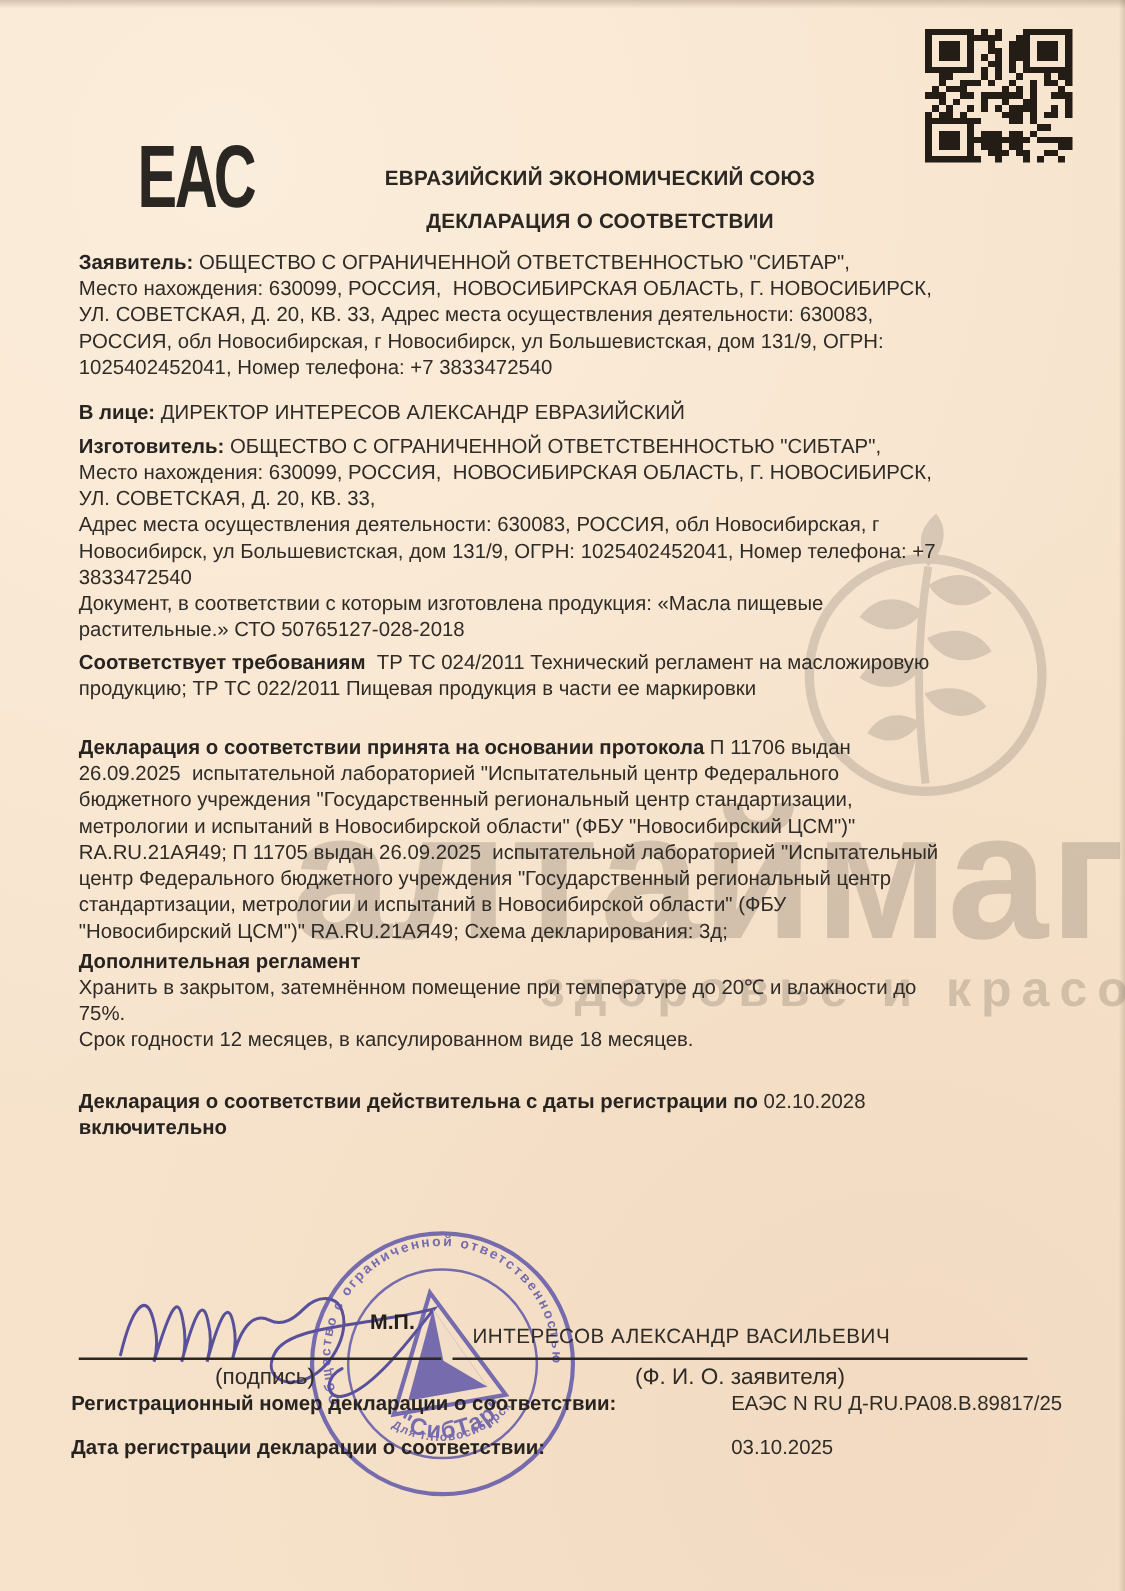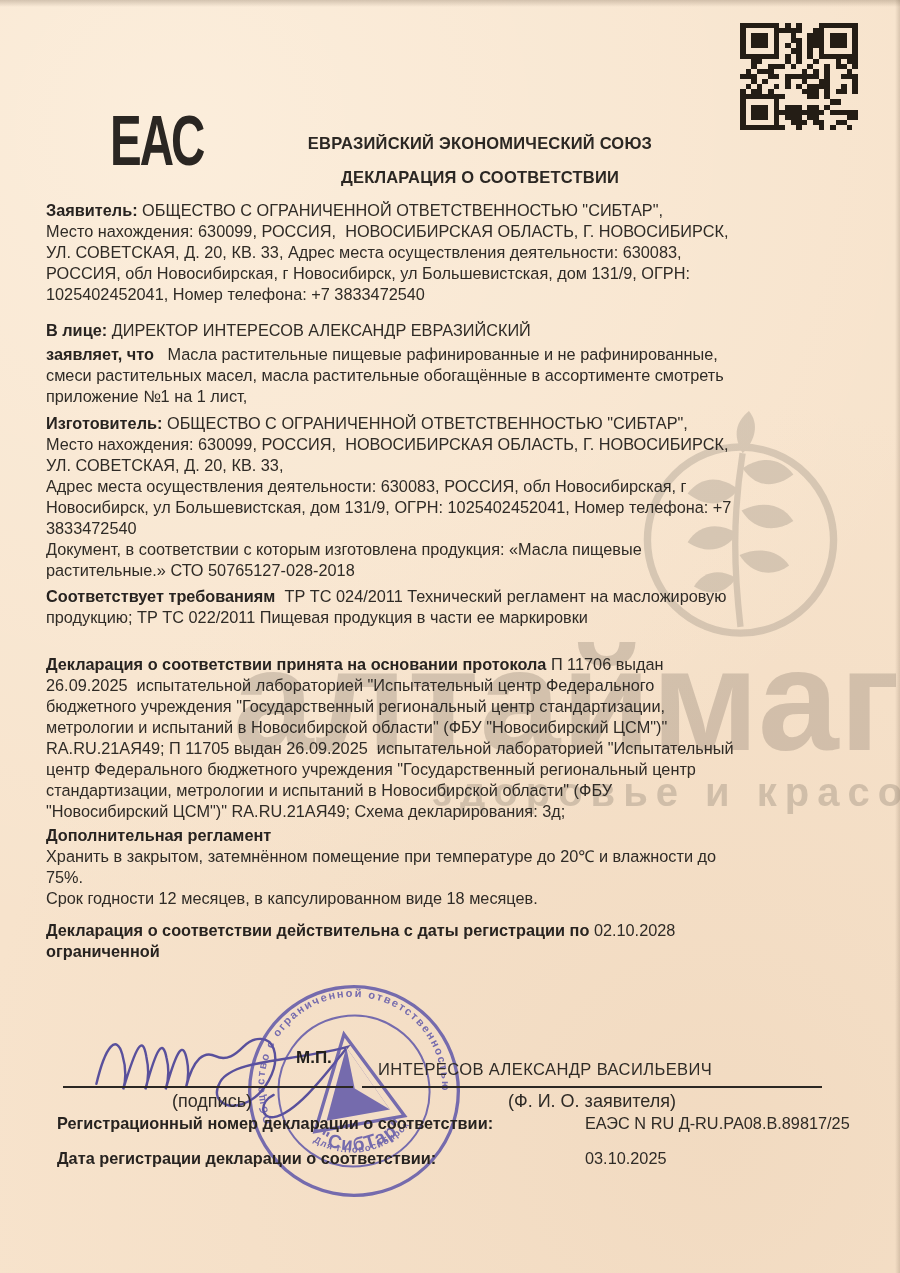--- a/index.html
+++ b/index.html
@@ -24,26 +24,26 @@
   
   .wm-leaf{position:absolute;left:568px;top:392px;width:345px;height:275px;opacity:.30;pointer-events:none;}
   .wm-leaf .ln{fill:none;stroke:#8d8478;}
   .wm-leaf .lf{fill:#8d8478;}
   .wm-title{position:absolute;left:233px;top:628px;font-size:145px;line-height:1;font-weight:700;
         color:rgba(128,117,104,.30);letter-spacing:1px;white-space:nowrap;pointer-events:none;}
   .wm-sub{position:absolute;left:432px;top:770px;font-size:40px;font-weight:700;
         color:rgba(136,124,110,.33);letter-spacing:8px;white-space:nowrap;pointer-events:none;}
 
   
-  .content{position:absolute;left:46px;top:200px;width:802px;color:#2f2b26;font-size:16.3px;line-height:21px;}
+  .content{position:absolute;left:63px;top:200px;width:802px;color:#2f2b26;font-size:16.3px;line-height:21px;}
   .para{margin:0;white-space:pre-wrap;}
   .para b{font-weight:700;color:#272320;}
   .para b.blk{display:block;}
   .pg2{margin-top:15px;}.pg3{margin-top:3px;}.pg4{margin-top:6px;}
-  .pg5{margin-top:5px;}.pg6{margin-top:26px;}.pg7{margin-top:3px;}.pg8{margin-top:11px;}
+  .pg5{margin-top:5px;}.pg6{margin-top:26px;}.pg7{margin-top:3px;}.pg8{margin-top:28px;}
 
   
   .sigline{position:absolute;border-top:2px solid #2b2723;height:0;}
   .sigline.left{left:63px;top:1086px;width:290px;}
   .sigline.right{left:362px;top:1086px;width:460px;}
   .cap{position:absolute;font-size:18px;color:#2f2b26;}
   .cap.sign{left:172px;top:1091px;}
   .cap.fio{left:508px;top:1091px;}
   .fio-name{position:absolute;left:378px;top:1060px;font-size:16.5px;color:#2f2b26;letter-spacing:.4px;white-space:nowrap;}
   .mp{position:absolute;left:296px;top:1048px;font-size:17px;font-weight:700;color:#23201c;}
@@ -322,23 +322,20 @@
   <div class="hdr l2">ДЕКЛАРАЦИЯ О СООТВЕТСТВИИ</div>
   <div class="hdr l1">ЕВРАЗИЙСКИЙ ЭКОНОМИЧЕСКИЙ СОЮЗ</div>
 
   <div class="content">
       <p class="para pg1"><b>Заявитель:</b><span> ОБЩЕСТВО С ОГРАНИЧЕННОЙ ОТВЕТСТВЕННОСТЬЮ "СИБТАР",
 Место нахождения: 630099, РОССИЯ,  НОВОСИБИРСКАЯ ОБЛАСТЬ, Г. НОВОСИБИРСК,
 УЛ. СОВЕТСКАЯ, Д. 20, КВ. 33, Адрес места осуществления деятельности: 630083,
 РОССИЯ, обл Новосибирская, г Новосибирск, ул Большевистская, дом 131/9, ОГРН:
 1025402452041, Номер телефона: +7 3833472540</span></p>
       <p class="para pg2"><b>В лице:</b><span> ДИРЕКТОР ИНТЕРЕСОВ АЛЕКСАНДР ЕВРАЗИЙСКИЙ</span></p>
-      <p class="para pg3"><b>заявляет, что</b><span>   Масла растительные пищевые рафинированные и не рафинированные,
-смеси растительных масел, масла растительные обогащённые в ассортименте смотреть
-приложение №1 на 1 лист,</span></p>
       <p class="para pg4"><b>Изготовитель:</b><span> ОБЩЕСТВО С ОГРАНИЧЕННОЙ ОТВЕТСТВЕННОСТЬЮ "СИБТАР",
 Место нахождения: 630099, РОССИЯ,  НОВОСИБИРСКАЯ ОБЛАСТЬ, Г. НОВОСИБИРСК,
 УЛ. СОВЕТСКАЯ, Д. 20, КВ. 33,
 Адрес места осуществления деятельности: 630083, РОССИЯ, обл Новосибирская, г
 Новосибирск, ул Большевистская, дом 131/9, ОГРН: 1025402452041, Номер телефона: +7
 3833472540
 Документ, в соответствии с которым изготовлена продукция: «Масла пищевые
 растительные.» СТО 50765127-028-2018</span></p>
       <p class="para pg5"><b>Соответствует требованиям</b><span>  ТР ТС 024/2011 Технический регламент на масложировую
 продукцию; ТР ТС 022/2011 Пищевая продукция в части ее маркировки</span></p>
@@ -346,21 +343,21 @@
 26.09.2025  испытательной лабораторией "Испытательный центр Федерального
 бюджетного учреждения "Государственный региональный центр стандартизации,
 метрологии и испытаний в Новосибирской области" (ФБУ "Новосибирский ЦСМ")"
 RA.RU.21АЯ49; П 11705 выдан 26.09.2025  испытательной лабораторией "Испытательный
 центр Федерального бюджетного учреждения "Государственный региональный центр
 стандартизации, метрологии и испытаний в Новосибирской области" (ФБУ
 "Новосибирский ЦСМ")" RA.RU.21АЯ49; Схема декларирования: 3д;</span></p>
       <p class="para pg7"><b class="blk">Дополнительная регламент</b><span>Хранить в закрытом, затемнённом помещение при температуре до 20℃ и влажности до
 75%.
 Срок годности 12 месяцев, в капсулированном виде 18 месяцев.</span></p>
-      <p class="para pg8"><b>Декларация о соответствии действительна с даты регистрации по </b><span>02.10.2028</span><br><b>ограниченной</b></p>
+      <p class="para pg8"><b>Декларация о соответствии действительна с даты регистрации по </b><span>02.10.2028</span><br><b>включительно</b></p>
     </div>
 
   <svg class="autograph" viewBox="0 0 300 130" aria-hidden="true">
     <path d="M8,80 C18,38 30,26 36,48 C40,62 40,76 37,86 C52,36 58,28 62,50 C65,64 64,78 61,86 C74,38 80,32 84,52 C87,64 86,76 83,86 C96,40 102,34 106,54 C108,64 108,74 105,84 C113,52 125,44 137,50 C149,56 159,48 167,40 C179,28 195,28 200,42 C207,62 190,94 166,102 C146,108 132,96 142,78 C152,60 192,56 230,50 C252,46 266,44 280,40 C262,62 226,112 200,116 C186,118 184,100 200,92"></path>
   </svg>
   <svg class="stamp" viewBox="0 0 200 200" aria-hidden="true">
     <defs>
       <path id="arcTop" d="M 24,120 A 80,80 0 1 1 176,120"></path>
       <path id="arcBottom" d="M 38,112 A 66,66 0 0 0 162,112"></path>
       <path id="arcName" d="M 50,128 A 62,62 0 0 0 150,128"></path>

